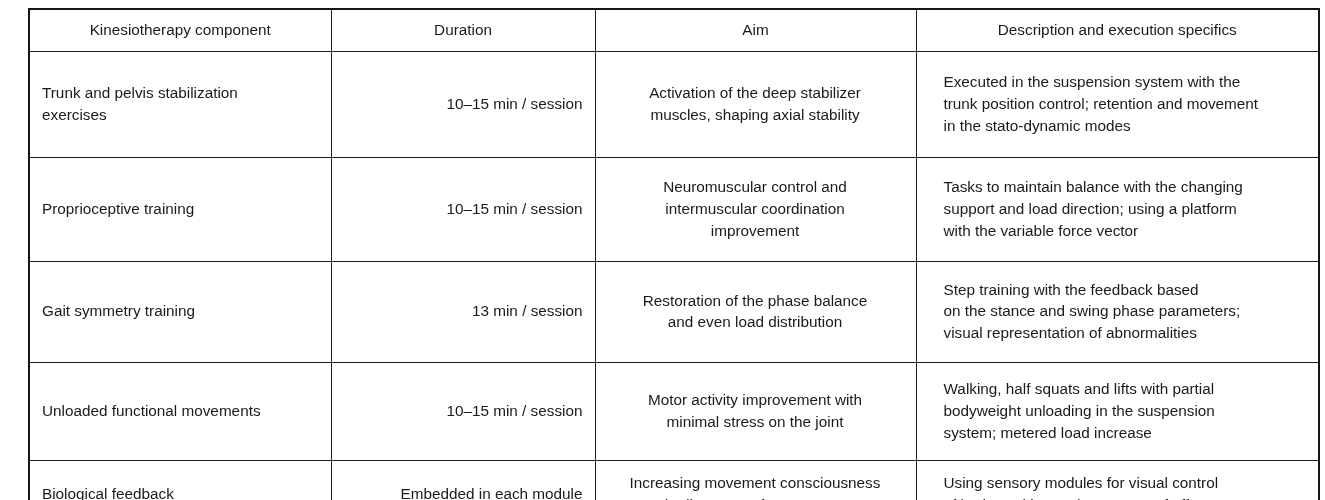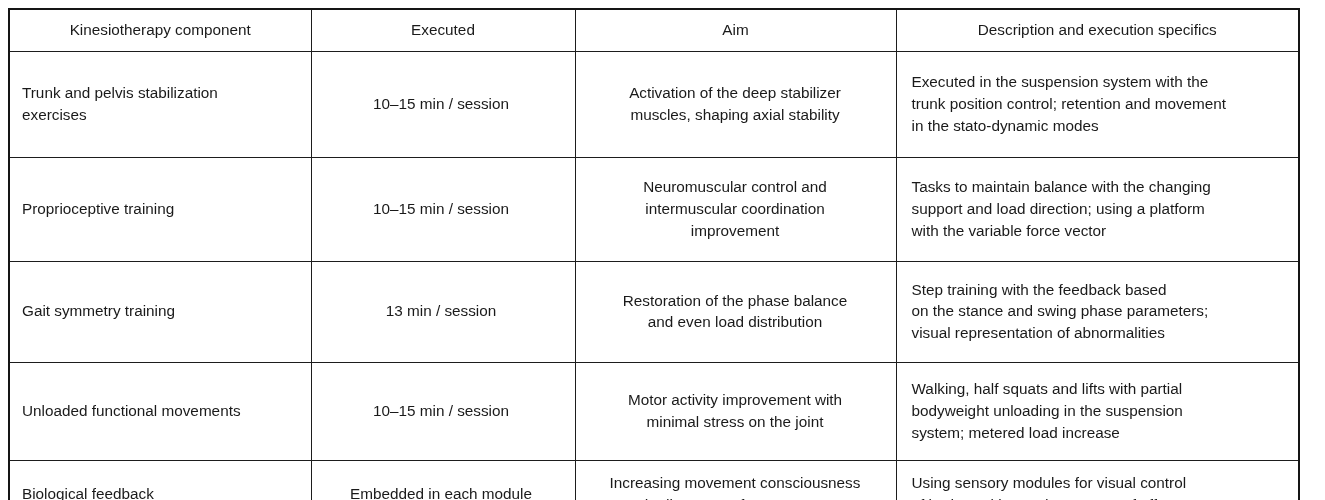--- a/index.html
+++ b/index.html
@@ -9,21 +9,21 @@
   }
   body {
     width: 1325px;
     height: 500px;
     font-family: "Liberation Sans", sans-serif;
     color: #1a1a1a;
     overflow: hidden;
   }
   .table-wrap {
     position: absolute;
-    left: 8px;
+    left: 28px;
     top: 8px;
     width: 1290px;
     height: 480px;
     box-sizing: border-box;
   }
   table.kt-table {
     border-collapse: collapse;
     table-layout: fixed;
     width: 1290px;
     background: #ffffff;
@@ -57,28 +57,28 @@
     box-sizing: border-box;
   }
   tbody td {
     padding: 9px 12px 10px 12px;
   }
   tbody td.col-comp {
     text-align: left;
   }
   tbody td.col-dur {
     padding-left: 8px;
-    text-align: center;
+    text-align: right;
   }
   tbody td.col-aim {
     padding-left: 11px;
     text-align: center;
   }
   tbody td.col-desc {
-    padding-left: 15px;
+    padding-left: 27px;
     text-align: left;
   }
   tbody tr.r1 td { height: 86px; }
   tbody tr.r2 td { height: 84px; }
   tbody tr.r3 td { height: 81px; }
   tbody tr.r4 td { height: 78px; }
   tbody tr.r5 td { height: 48px; }
 
   .cell-text {
     display: block;
@@ -92,21 +92,21 @@
   <table class="kt-table">
     <colgroup>
       <col class="c1">
         <col class="c2">
         <col class="c3">
         <col class="c4">
     </colgroup>
     <thead>
       <tr>
         <th>Kinesiotherapy component</th>
-        <th>Executed</th>
+        <th>Duration</th>
         <th>Aim</th>
         <th>Description and execution specifics</th>
       </tr>
     </thead>
     <tbody>
       <tr class="r1">
         <td class="col-comp">
             <span class="cell-text">Trunk and pelvis stabilization
 exercises</span>
           </td>

